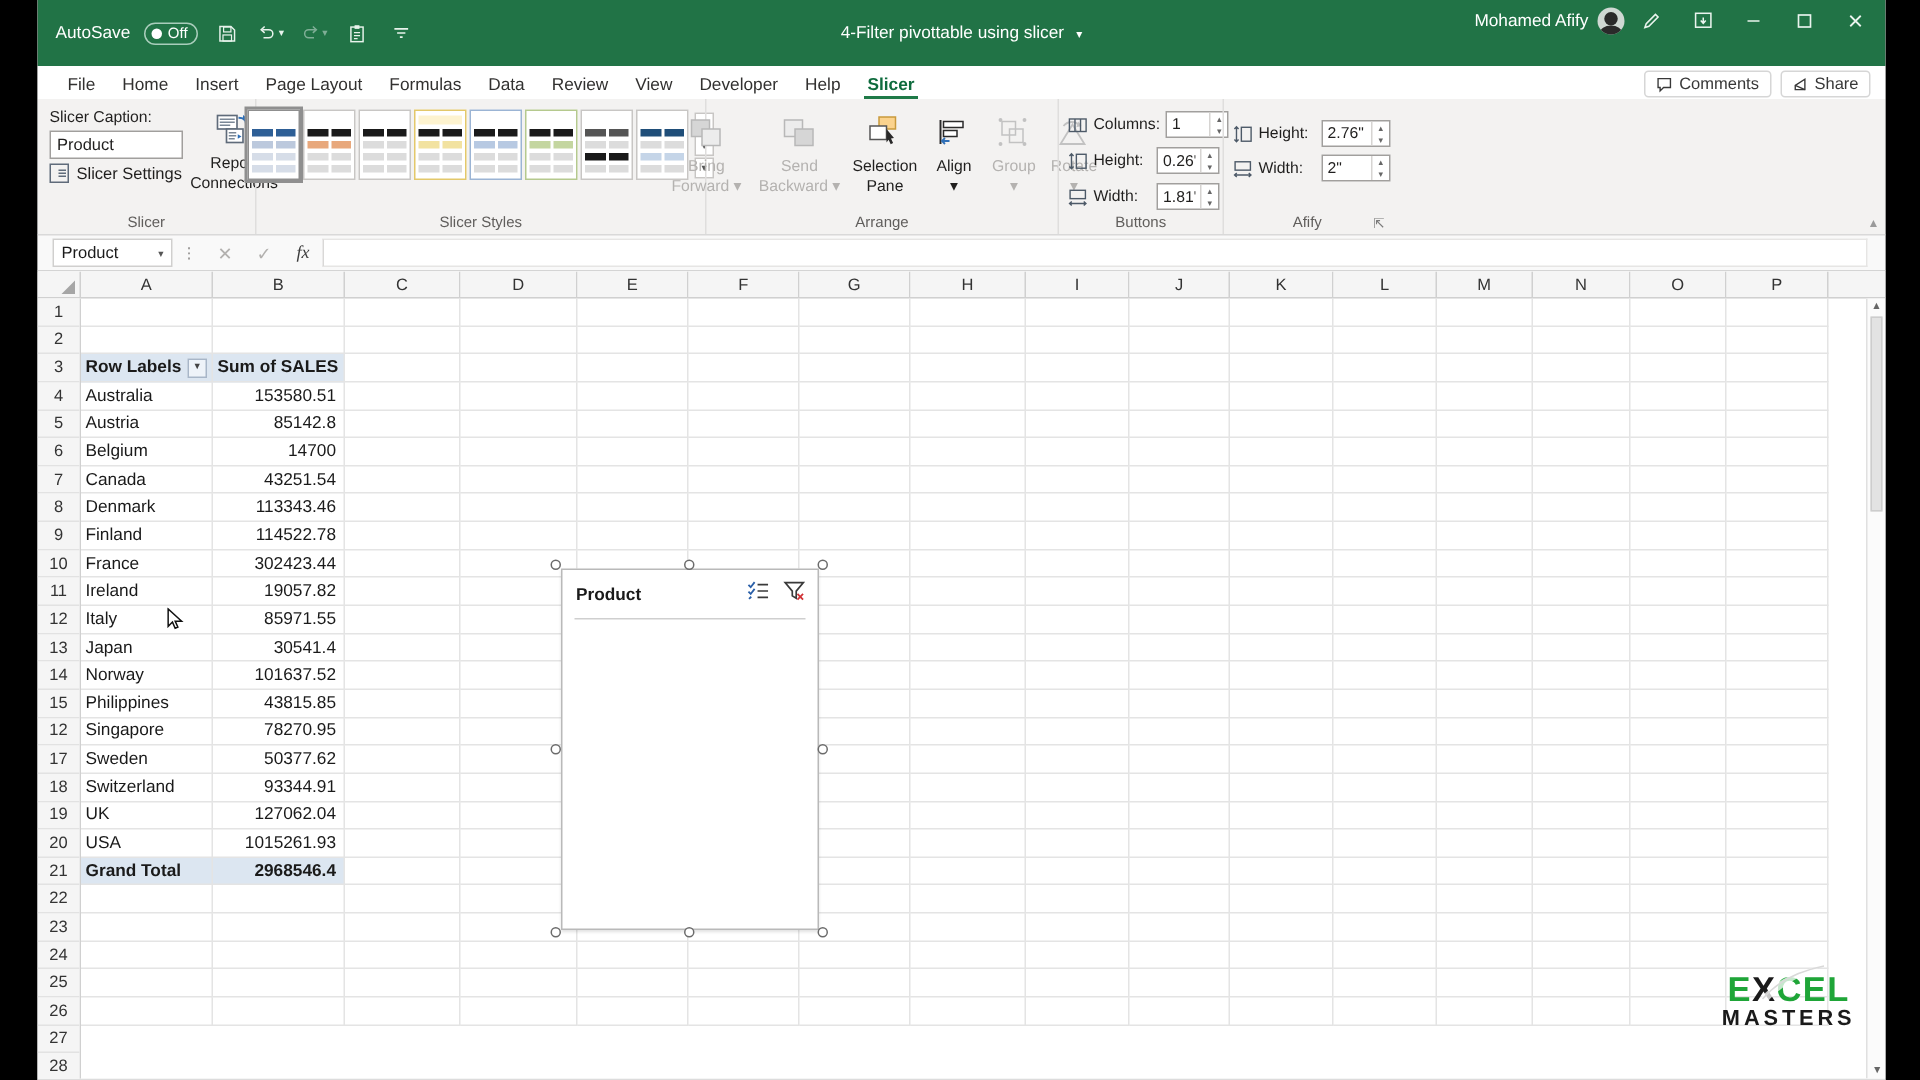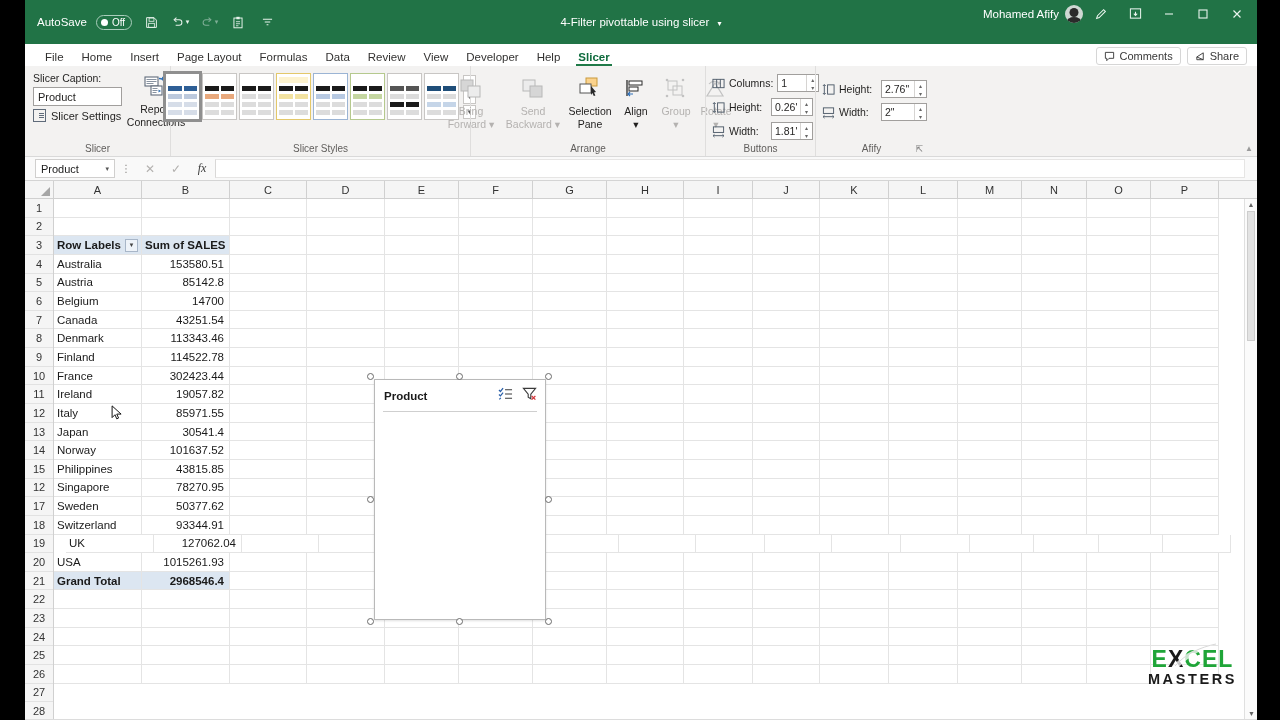--- a/index.html
+++ b/index.html
@@ -1000,21 +1000,21 @@
             <div class="gc" style="width: 69px;"></div>
             <div class="gc" style="width: 67px;"></div>
             <div class="gc" style="width: 69px;"></div>
             <div class="gc" style="width: 69px;"></div>
             <div class="gc" style="width: 64px;"></div>
             <div class="gc" style="width: 65px;"></div>
             <div class="gc" style="width: 64px;"></div>
             <div class="gc" style="width: 68px;"></div>
           </div>
           <div class="grow">
-            <div class="gc" style="width: 88px; margin-left: 12px;">UK</div>
+            <div class="gc" style="width: 88px;">UK</div>
             <div class="gc num" style="width: 88px;">127062.04</div>
             <div class="gc" style="width: 77px;"></div>
             <div class="gc" style="width: 78px;"></div>
             <div class="gc" style="width: 74px;"></div>
             <div class="gc" style="width: 74px;"></div>
             <div class="gc" style="width: 74px;"></div>
             <div class="gc" style="width: 77px;"></div>
             <div class="gc" style="width: 69px;"></div>
             <div class="gc" style="width: 67px;"></div>
             <div class="gc" style="width: 69px;"></div>

